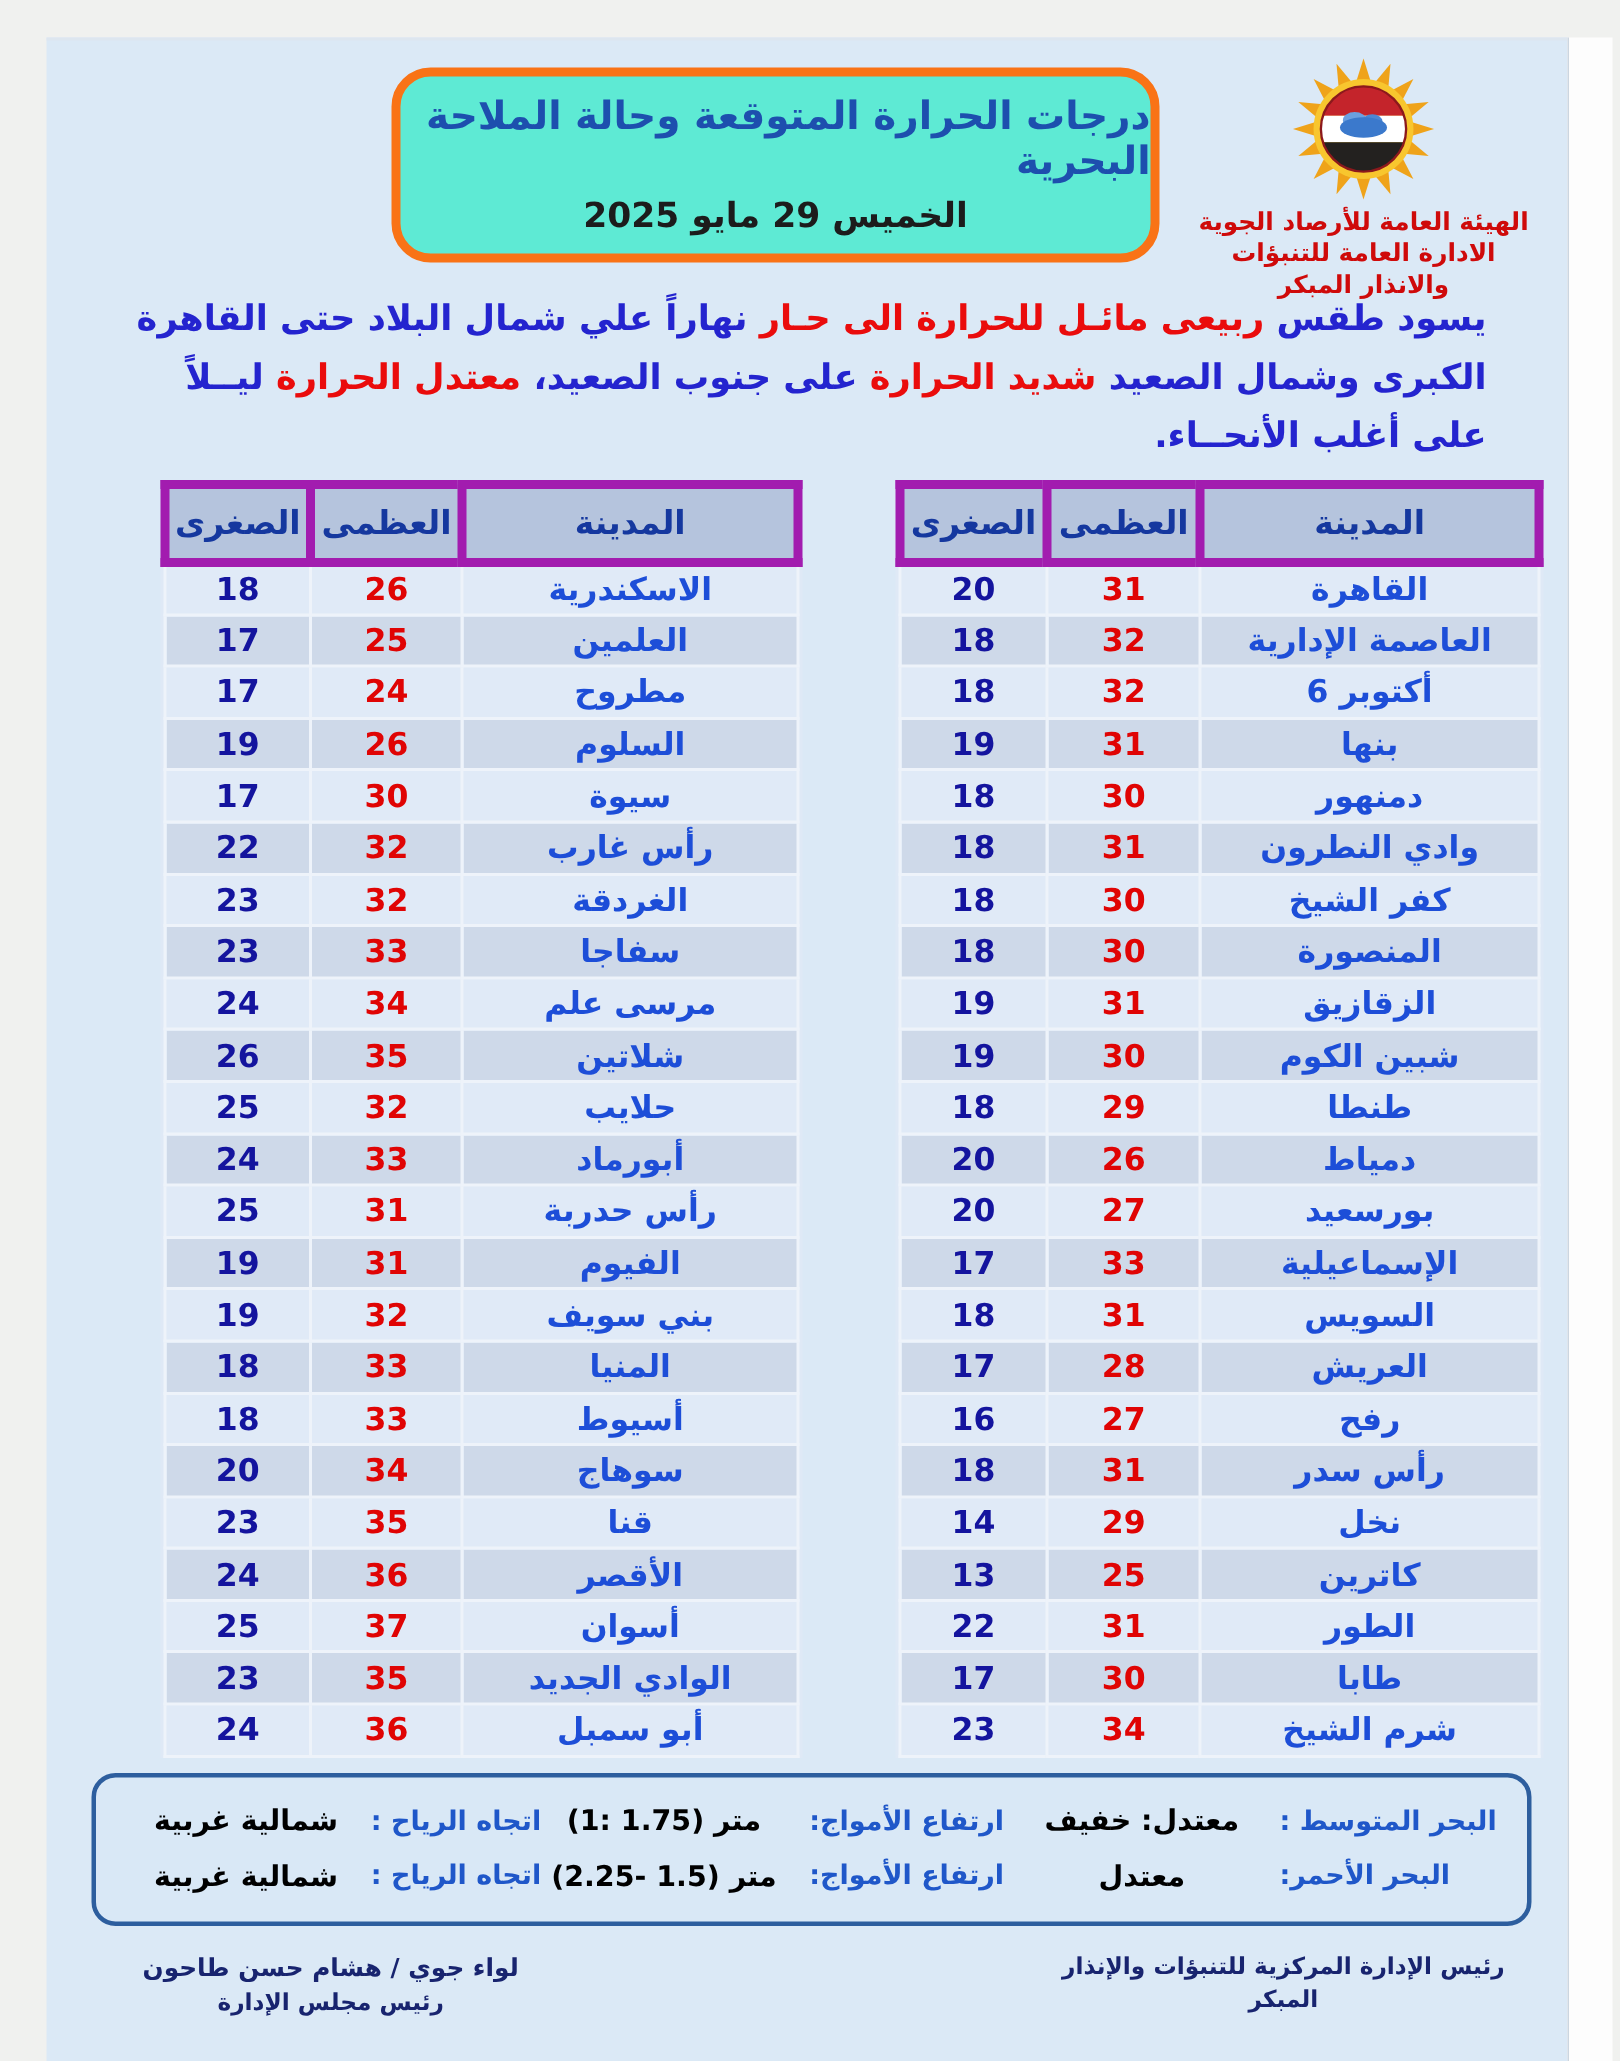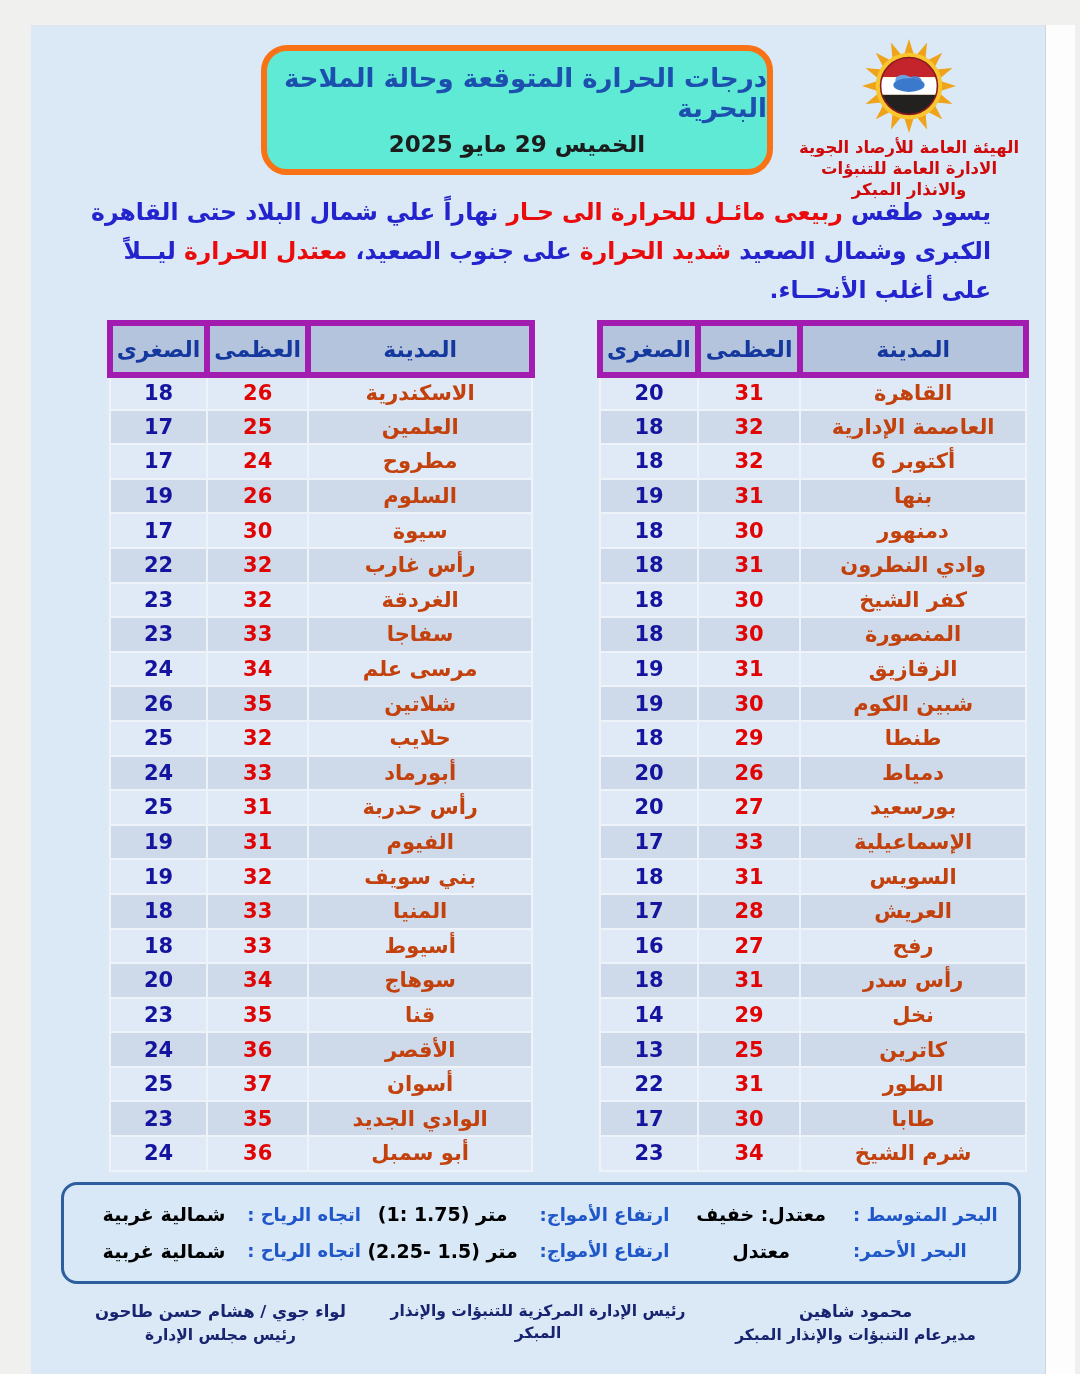--- a/index.html
+++ b/index.html
@@ -57,21 +57,21 @@
     background:#b5c4dd; color:#15389f;
     font-size:22px; font-weight:700; height:52px;
     border:6px solid #a21caf; text-align:center;
   }
   td {
     height:34.6px; text-align:center; font-weight:700; font-size:21px;
     border:2px solid #eef3fa; padding:0; overflow:hidden; white-space:nowrap;
   }
   tbody tr:nth-child(odd)  { background:#e0eaf7; }
   tbody tr:nth-child(even) { background:#ced9e9; }
-  td.city { color:#c2410c; }
+  td.city { color:#1d4ed8; }
   td.max  { color:#e00404; }
   td.min  { color:#14149e; }
 
   
   .marine-box {
     margin:10px 24px 0 30px; height:102px;
     border:3px solid #2d5e9e; border-radius:16px;
     background:#d9e8f6;
     direction:rtl;
     display:flex; flex-direction:column; justify-content:space-evenly;
@@ -427,24 +427,20 @@
       <span class="m-value m-state">معتدل</span>
       <span class="m-label m-wavelabel">ارتفاع الأمواج:</span>
       <span class="m-value m-wave" dir="ltr">(2.25- 1.5) متر</span>
       <span class="m-label m-windlabel">اتجاه الرياح :</span>
       <span class="m-value m-wind">شمالية غربية</span>
     </div>
   </div>
 
   <div class="signatures">
     <div class="sig">
-      <div class="sig-name">محمود شاهين</div>
-      <div class="sig-title">مديرعام التنبؤات والإنذار المبكر</div>
-    </div>
-    <div class="sig">
       <div class="sig-title">رئيس الإدارة المركزية للتنبؤات والإنذار المبكر</div>
     </div>
     <div class="sig">
       <div class="sig-name">لواء جوي / هشام حسن طاحون</div>
       <div class="sig-title">رئيس مجلس الإدارة</div>
     </div>
   </div>
 
 </div>
 <div class="white-strip"></div>

